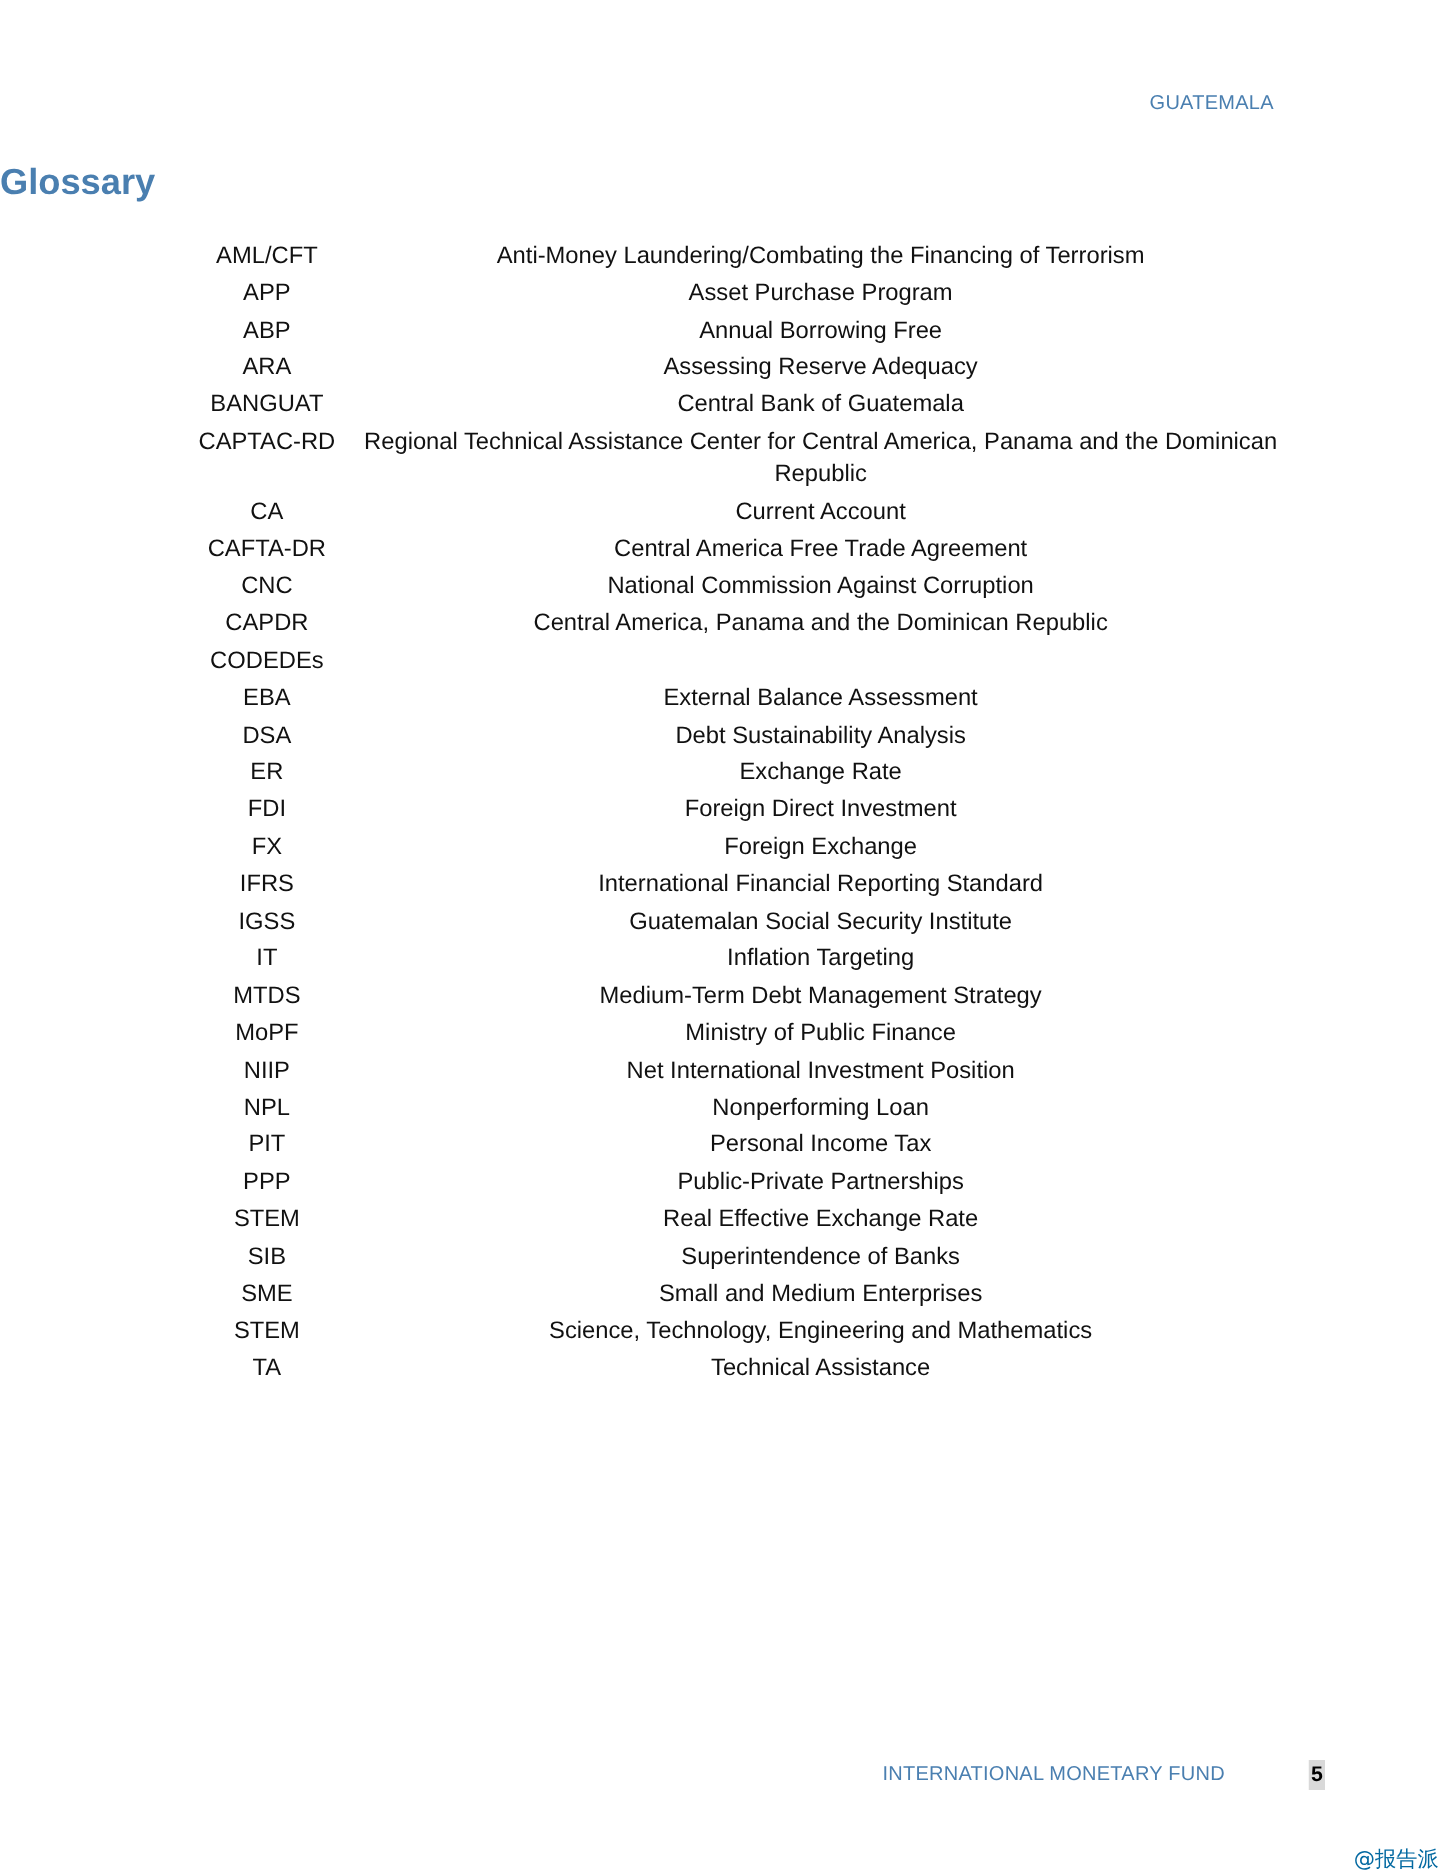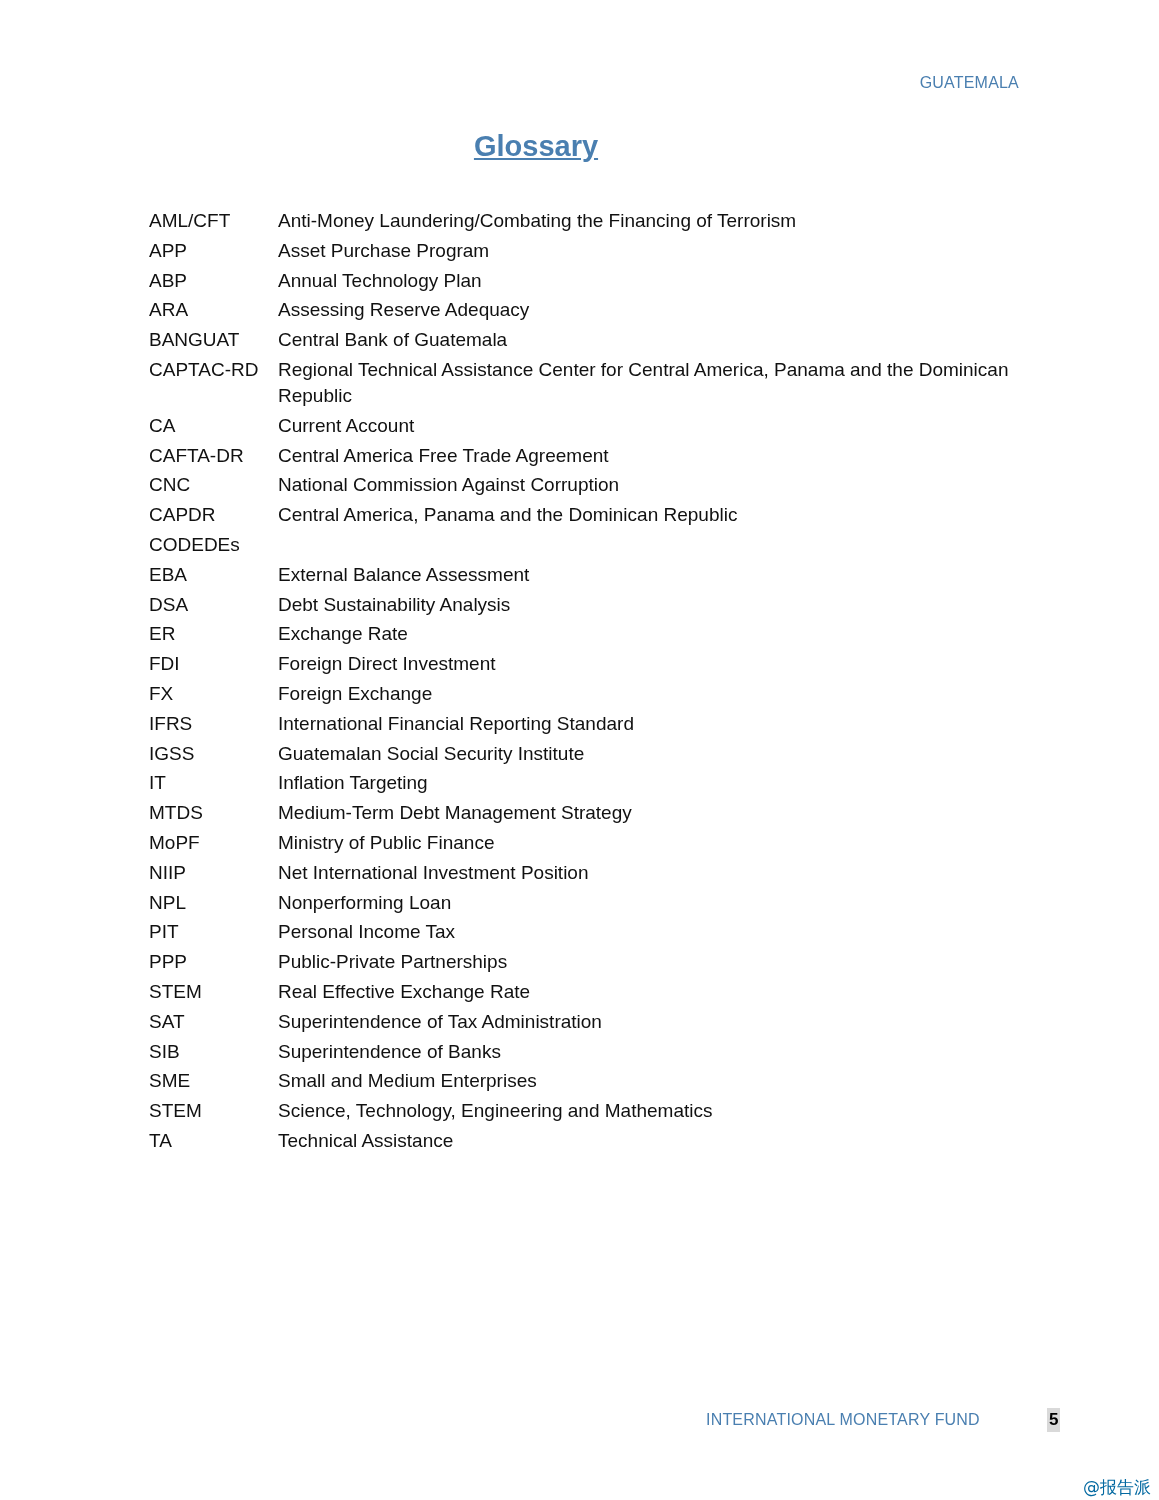--- a/index.html
+++ b/index.html
@@ -21,35 +21,35 @@
       right: 140px;
       font-size: 16px;
       color: #4a7fb0;
       letter-spacing: 0.2px;
     }
     .page-title {
       position: absolute;
       top: 130px;
       left: 0;
       width: 1072px;
-      text-align: center;
+      text-align: left;
       font-size: 29px;
       font-weight: bold;
       color: #4a7fb0;
       margin: 0;
-      text-decoration: underline;
     }
     .glossary {
       position: absolute;
-      top: 208px;
+      top: 192px;
       left: 149px;
       width: 900px;
       margin: 0;
       padding: 0;
       list-style: none;
+      text-align: center;
     }
     .entry {
       display: flex;
       font-size: 19px;
       line-height: 26px;
       margin-bottom: 3.8px;
     }
     .entry .abbr {
       width: 129px;
       flex: 0 0 129px;
@@ -100,21 +100,21 @@
     <li class="entry">
       <span class="abbr">AML/CFT</span>
       <span class="def">Anti-Money Laundering/Combating the Financing of Terrorism</span>
     </li>
     <li class="entry">
       <span class="abbr">APP</span>
       <span class="def">Asset Purchase Program</span>
     </li>
     <li class="entry">
       <span class="abbr">ABP</span>
-      <span class="def">Annual Technology Plan</span>
+      <span class="def">Annual Borrowing Free</span>
     </li>
     <li class="entry">
       <span class="abbr">ARA</span>
       <span class="def">Assessing Reserve Adequacy</span>
     </li>
     <li class="entry">
       <span class="abbr">BANGUAT</span>
       <span class="def">Central Bank of Guatemala</span>
     </li>
     <li class="entry">
@@ -192,24 +192,20 @@
       <span class="abbr">PIT</span>
       <span class="def">Personal Income Tax</span>
     </li>
     <li class="entry">
       <span class="abbr">PPP</span>
       <span class="def">Public-Private Partnerships</span>
     </li>
     <li class="entry">
       <span class="abbr">STEM</span>
       <span class="def">Real Effective Exchange Rate</span>
-    </li>
-    <li class="entry">
-      <span class="abbr">SAT</span>
-      <span class="def">Superintendence of Tax Administration</span>
     </li>
     <li class="entry">
       <span class="abbr">SIB</span>
       <span class="def">Superintendence of Banks</span>
     </li>
     <li class="entry">
       <span class="abbr">SME</span>
       <span class="def">Small and Medium Enterprises</span>
     </li>
     <li class="entry">

